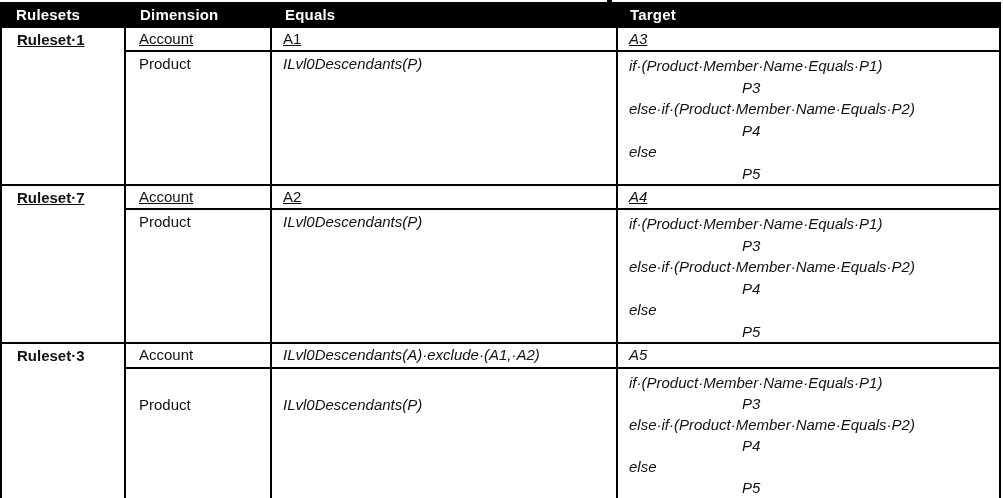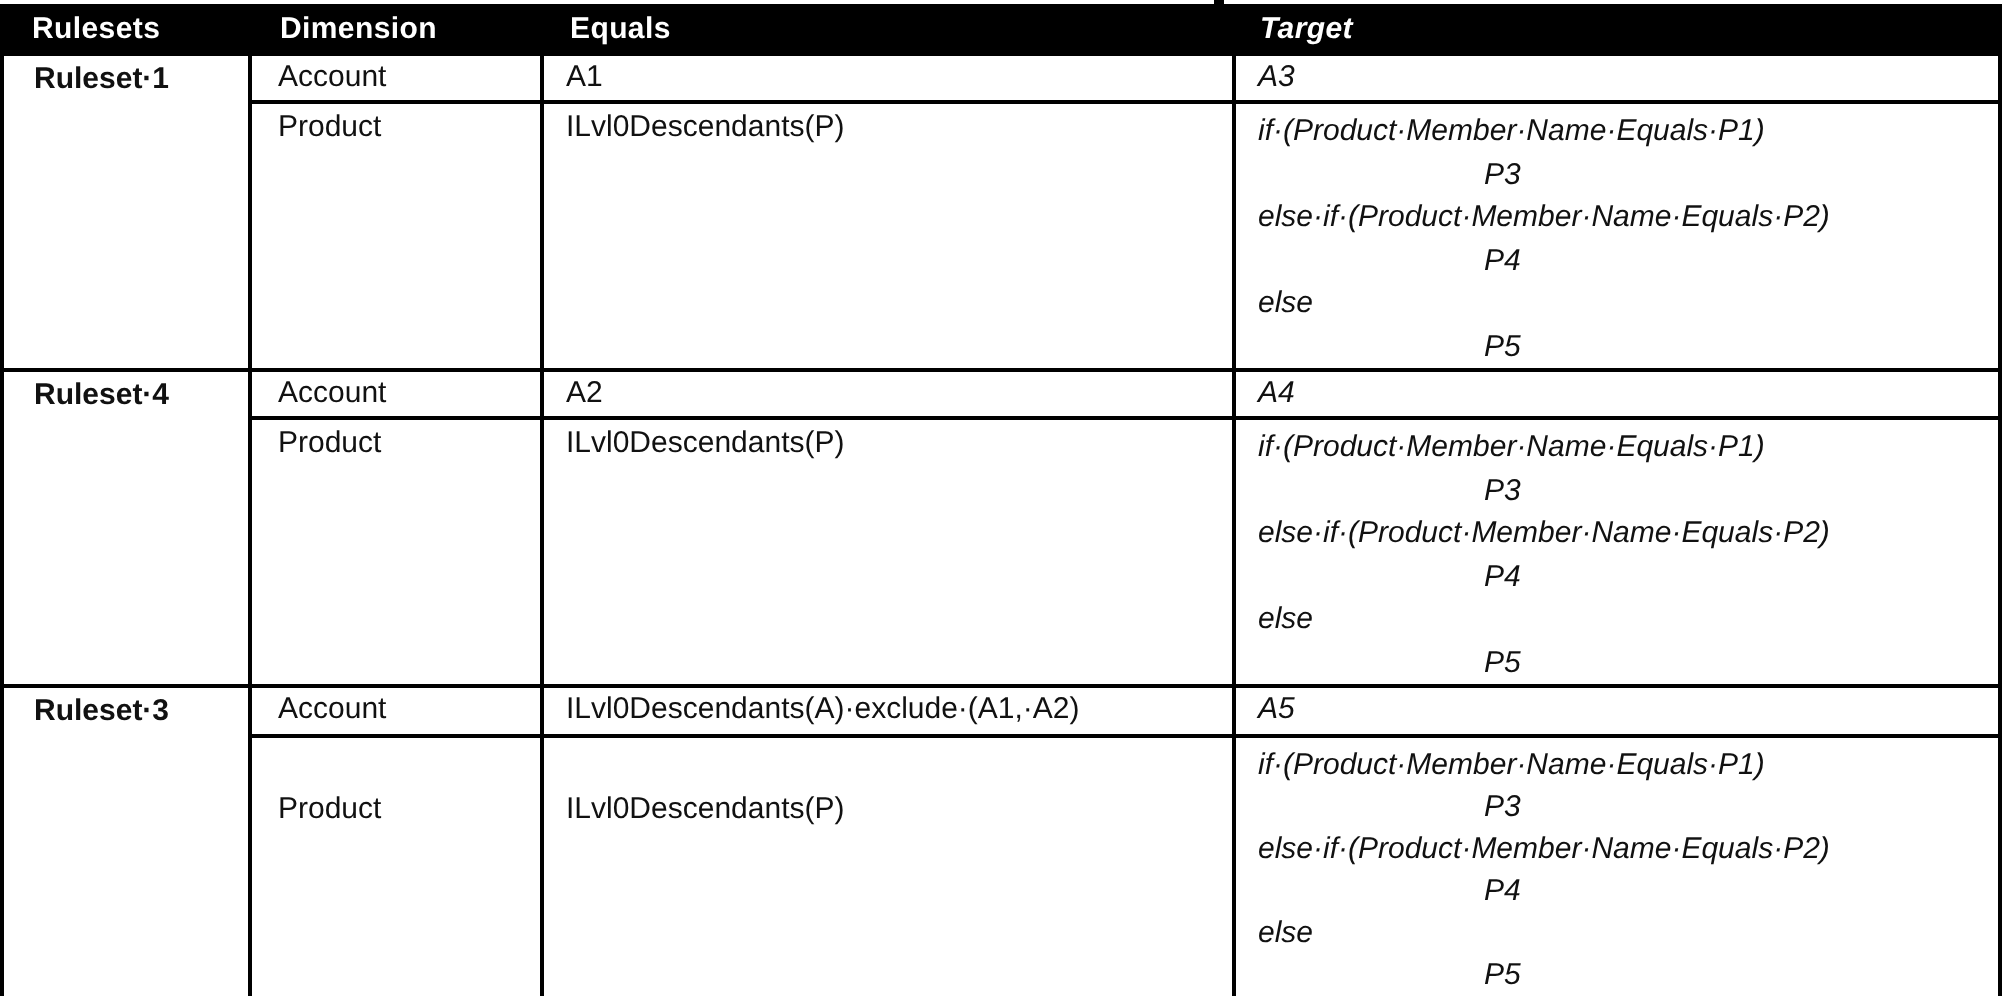--- a/index.html
+++ b/index.html
@@ -43,37 +43,37 @@
     overflow: hidden;
   }
   th {
     background: var(--header-bg, #000);
     color: var(--header-text, #fff);
     font-weight: bold;
     padding: 2px 2px 3px 14px;
     letter-spacing: 0.2px;
   }
   th.th-src { padding-left: 13px; }
-  th.th-tgt { padding-left: 12px; font-style: italic; }
+  th.th-tgt { padding-left: 12px; }
 
   tr.h-hdr  { height: 23px; }
-  tr.h-acct { height: 24px; }
+  tr.h-acct { height: 24px; text-decoration: underline; }
   tr.h-prod1 { height: 132px; }
   tr.h-prod2 { height: 131px; }
   tr.h-acct3 { height: 25px; padding-left: 19px; }
   tr.h-prod3 { height: 130px; }
 
   td.rname {
     padding: 3px 4px 0 15px;
     font-weight: bold;
   }
   td.dim  { padding: 2px 4px 0 13px; white-space: nowrap; margin-left: 24px; }
   td.src  { padding: 2px 4px 0 11px; white-space: nowrap; }
   td.tgt  { padding: 2px 4px 0 11px; font-style: italic; margin-top: 12px; }
-  td.src.expr { }
+  td.src.expr { font-style: italic; }
   td.src.plain { font-style: normal; margin-left: 24px; }
 
   tr.prod-row td { padding-top: 3px; }
   tr.h-prod3 td.dim, tr.h-prod3 td.src { padding-top: 27px; }
 
   .tline { line-height: 21.5px; white-space: nowrap; }
   tr.h-prod3 .tline { line-height: 21px; }
   .tline.ind { padding-left: 113px; }
 </style>
 </head>
@@ -112,21 +112,21 @@
           <div class="tline">if·(Product·Member·Name·Equals·P1)</div>
           <div class="tline ind">P3</div>
           <div class="tline">else·if·(Product·Member·Name·Equals·P2)</div>
           <div class="tline ind">P4</div>
           <div class="tline">else</div>
           <div class="tline ind">P5</div>
         </td>
       </tr>
 
       <tr class="h-acct">
-        <td class="rname" rowspan="2">Ruleset·4</td>
+        <td class="rname" rowspan="2">Ruleset·7</td>
         <td class="dim">Account</td>
         <td class="src plain">A2</td>
         <td class="tgt">A4</td>
       </tr>
       <tr class="h-prod2 prod-row">
         <td class="dim">Product</td>
         <td class="src expr">ILvl0Descendants(P)</td>
         <td class="tgt">
           <div class="tline">if·(Product·Member·Name·Equals·P1)</div>
           <div class="tline ind">P3</div>

